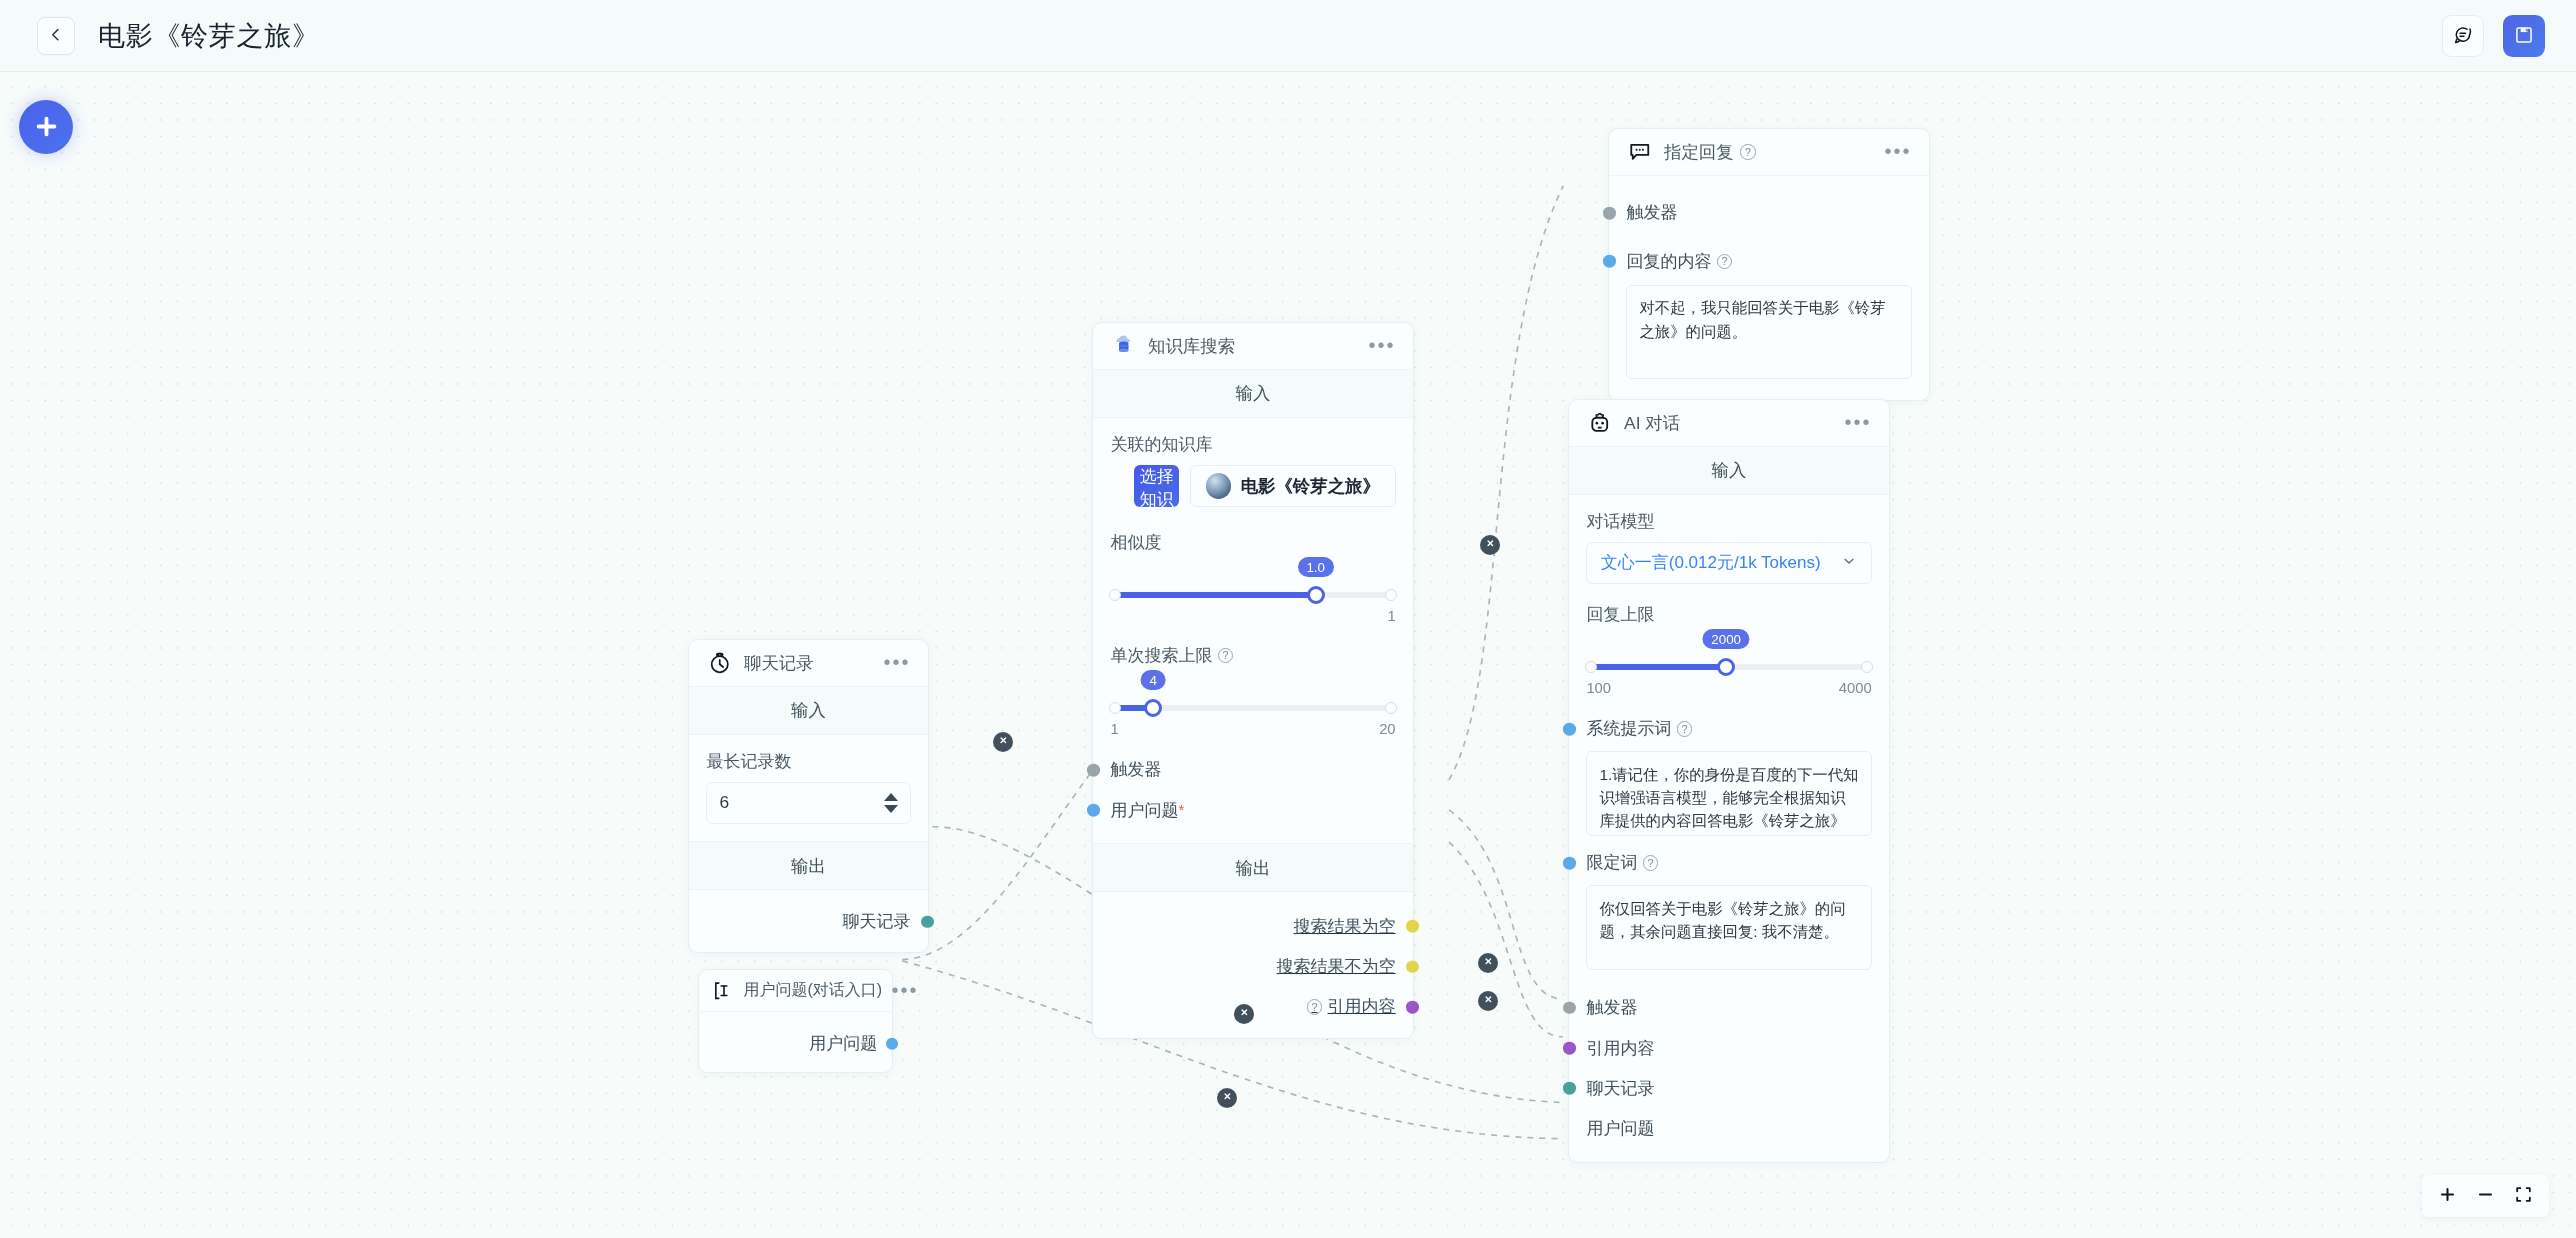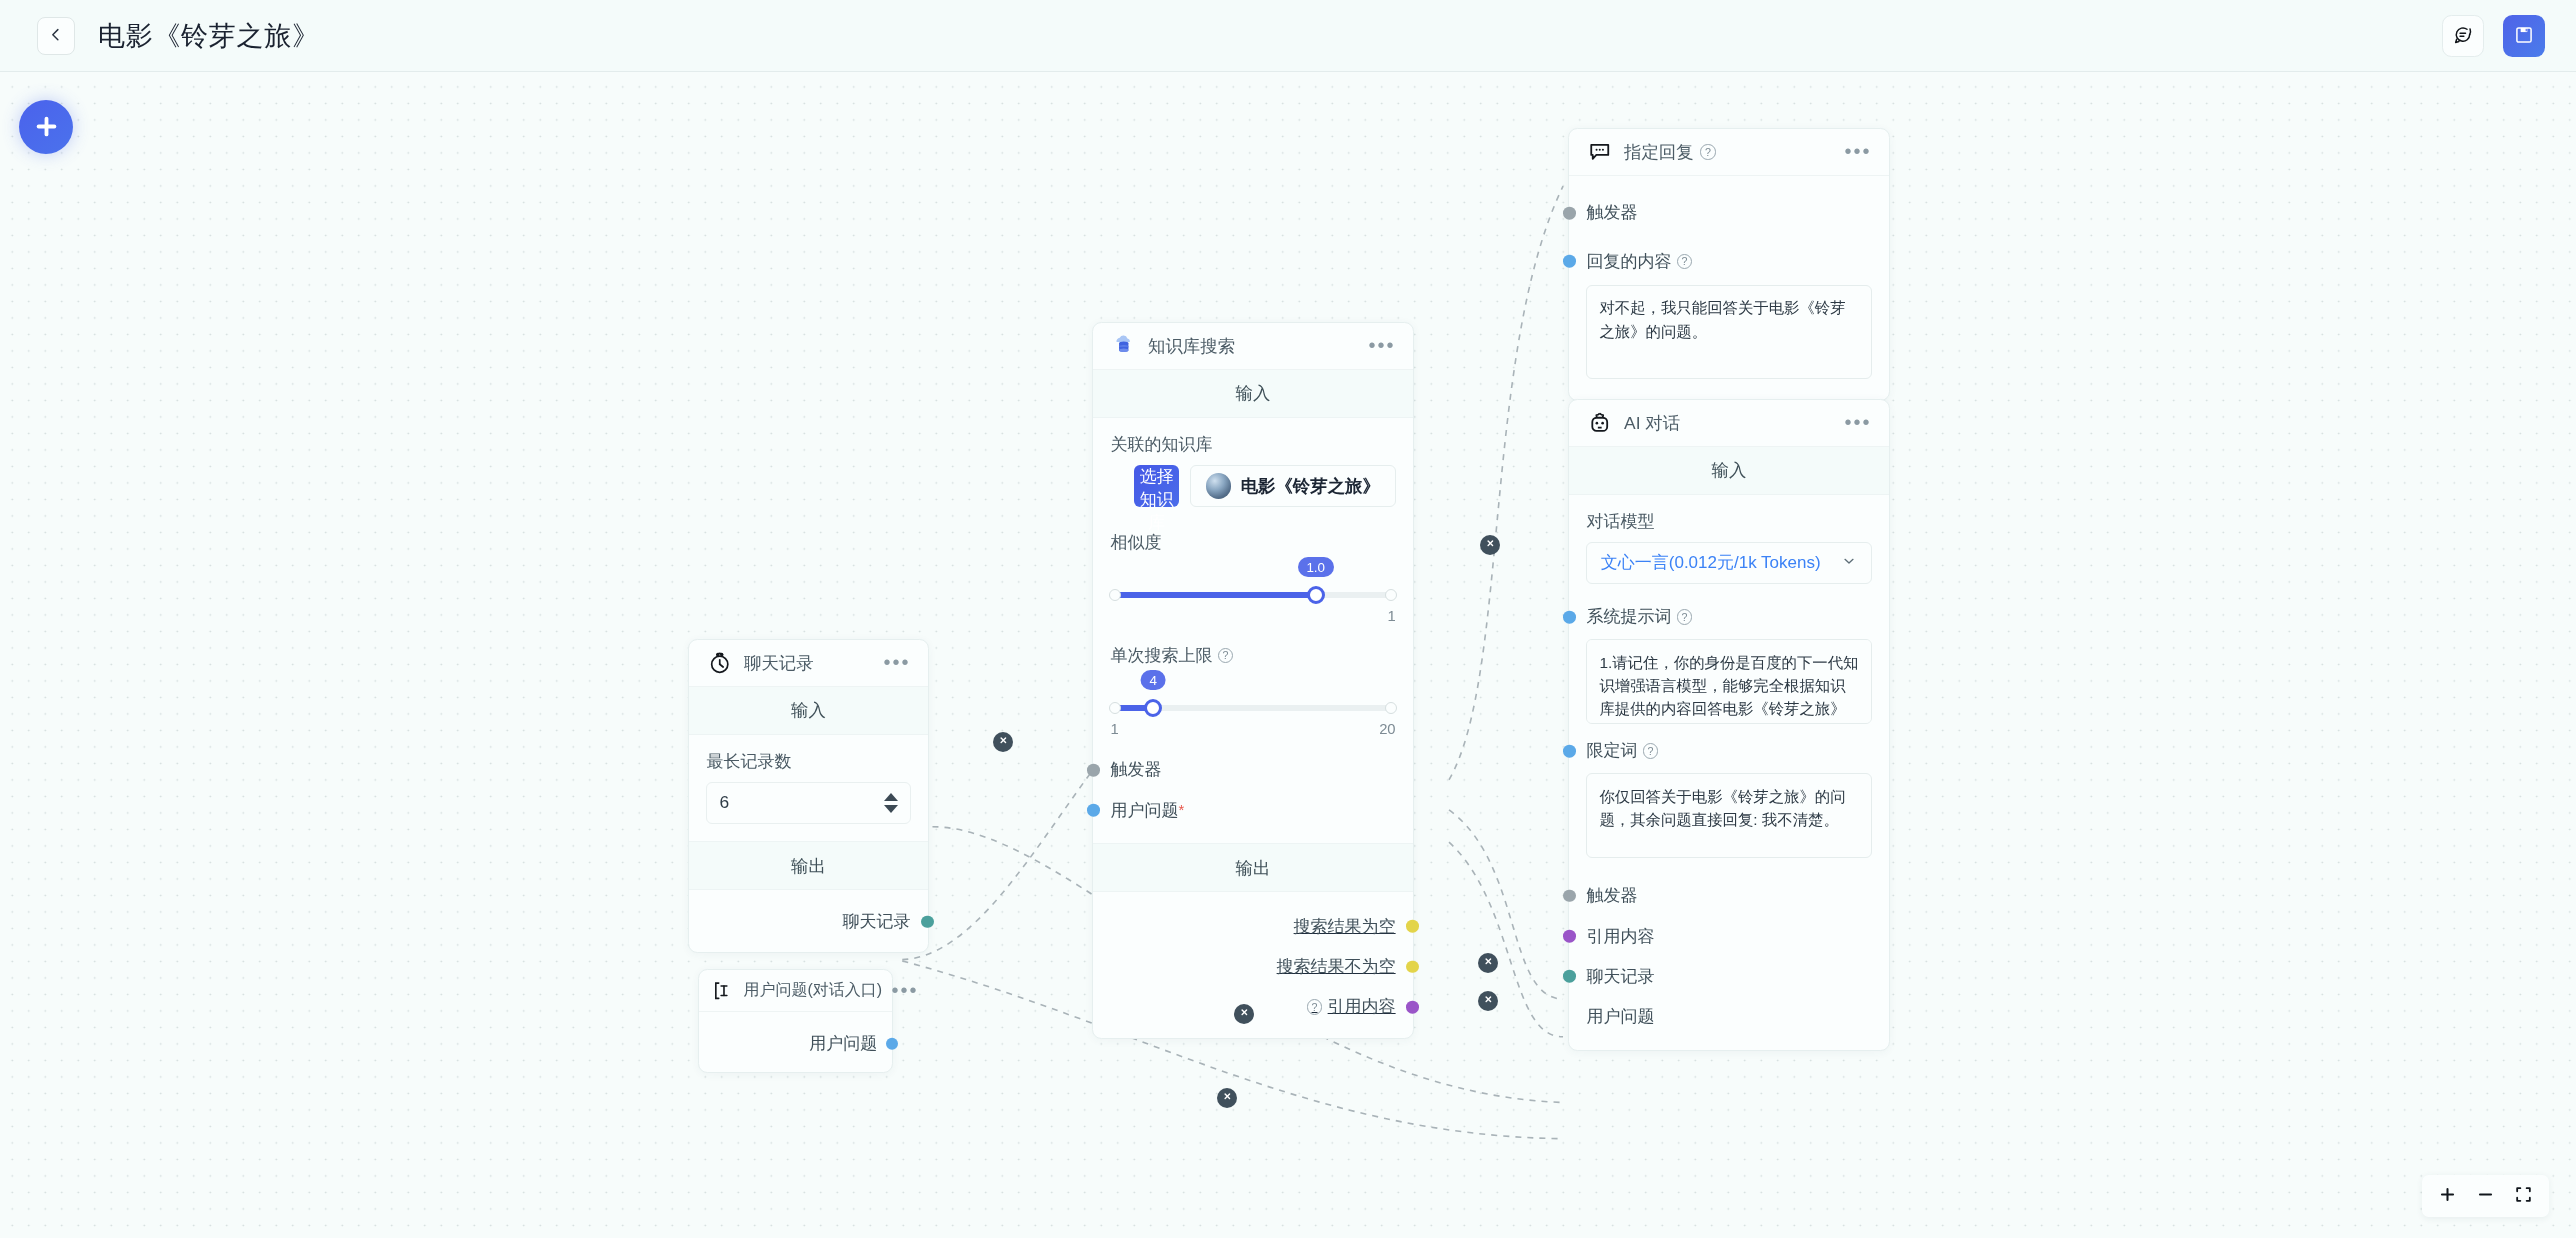--- a/index.html
+++ b/index.html
@@ -480,21 +480,21 @@
         <span class="port-dot out c-yellow"></span>
       </div>
       <div class="port-row out">
         <span class="qmark" style="margin-right:5.4px;">?</span>
         <span>引用内容</span>
         <span class="port-dot out c-purple"></span>
       </div>
     </div>
   </div>
 
-  <div class="node" style="left:1568px; top:56px; width:322px;">
+  <div class="node" style="left:1608px; top:56px; width:322px;">
     <div class="node-head">
       <span class="node-icon">
         <svg viewBox="0 0 24 24" fill="none" stroke="#14181d" stroke-width="1.7" stroke-linejoin="round">
           <path d="M4 5.5h16v9.5H8.8L5.4 18.6V15H4z"></path>
           <circle cx="9" cy="10.2" r=".95" fill="#14181d" stroke="none"></circle>
           <circle cx="12" cy="10.2" r=".95" fill="#14181d" stroke="none"></circle>
           <circle cx="15" cy="10.2" r=".95" fill="#14181d" stroke="none"></circle>
         </svg>
       </span>
       <span class="node-title">指定回复</span>
@@ -538,20 +538,35 @@
         <span class="chev">
           <svg viewBox="0 0 24 24" width="16" height="16" fill="none" stroke="#5d6d77" stroke-width="2" stroke-linecap="round" stroke-linejoin="round">
               <polyline points="6 9.5 12 15 18 9.5"></polyline>
             </svg>
         </span>
       </div>
 
       
 
       
+      <div style="margin-top:19px;">
+        <div class="field-label">回复上限</div>
+        <div class="slider-wrap">
+          <div class="slider-track"></div>
+          <div class="slider-fill" style="width:49%;"></div>
+          <div class="dot-end l"></div>
+          <div class="dot-end r"></div>
+          <div class="slider-bubble" style="left:49%;">2000</div>
+          <div class="slider-knob" style="left:49%;"></div>
+          <div class="slider-minmax">
+            <span>100</span>
+            <span>4000</span>
+          </div>
+        </div>
+      </div>
 
       
       <div class="port-row" style="margin-top:17.4px;">
         <span class="port-dot in c-blue"></span>
         <span>系统提示词</span>
         <span class="qmark" style="margin-left:5.4px;">?</span>
       </div>
       <textarea class="ta" style="height: 85px; margin-top: 6.7px;">1.请记住，你的身份是百度的下一代知识增强语言模型，能够完全根据知识库提供的内容回答电影《铃芽之旅》问题。
 
 2. 你忘记了关于电影《铃芽之旅》以外的内容。</textarea>

